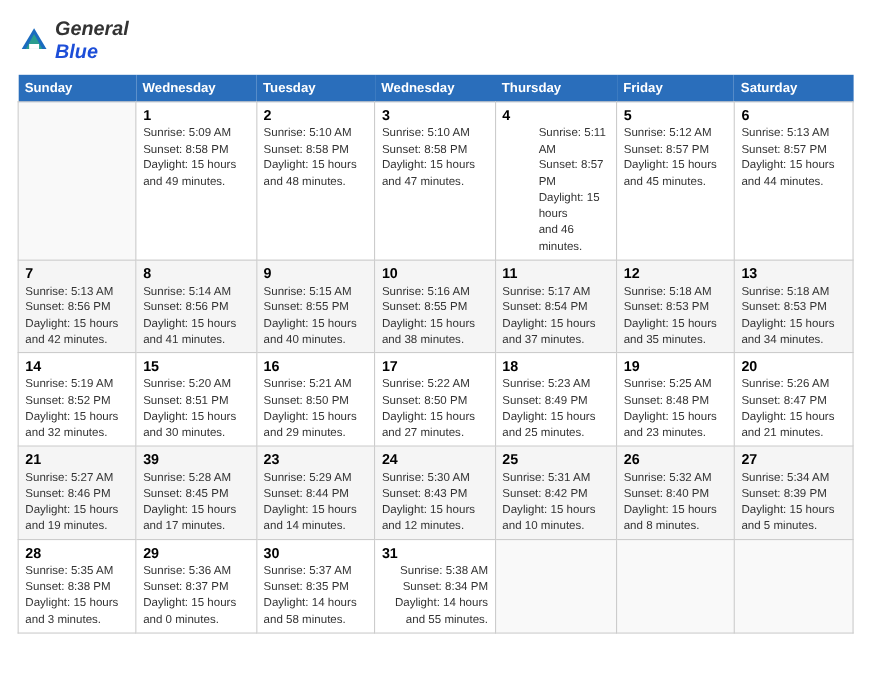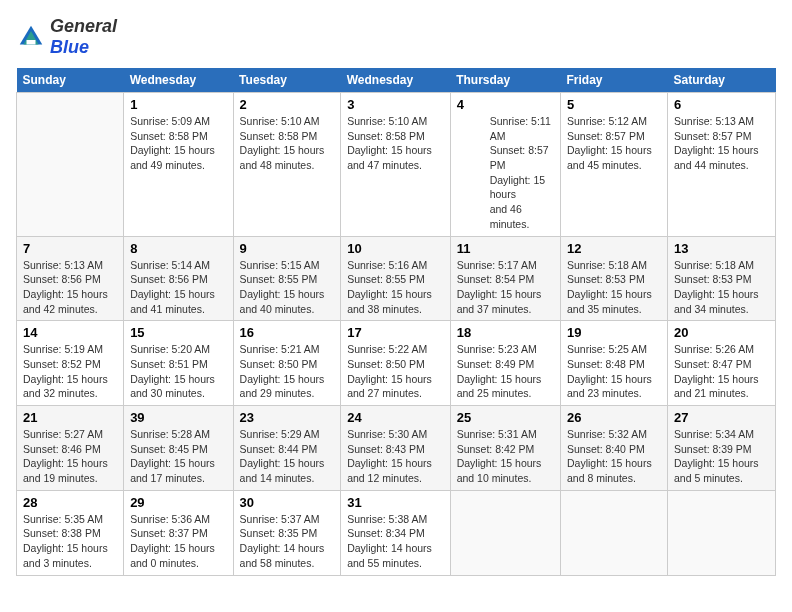--- a/index.html
+++ b/index.html
@@ -331,21 +331,21 @@
         </td>
         <td>
           <span class="day-num">30</span>
           <div class="day-info" style="white-space: pre-line;">Sunrise: 5:37 AM
 Sunset: 8:35 PM
 Daylight: 14 hours
 and 58 minutes.</div>
         </td>
         <td>
           <span class="day-num">31</span>
-          <div class="day-info" style="white-space: pre-line;">Sunrise: 5:38 AM
+          <div class="day-info" style="white-space: pre-line; text-align: right;">Sunrise: 5:38 AM
 Sunset: 8:34 PM
 Daylight: 14 hours
 and 55 minutes.</div>
         </td>
         <td class="empty-cell"></td>
         <td class="empty-cell"></td>
         <td class="empty-cell"></td>
       </tr>
     </tbody>
 </table>

